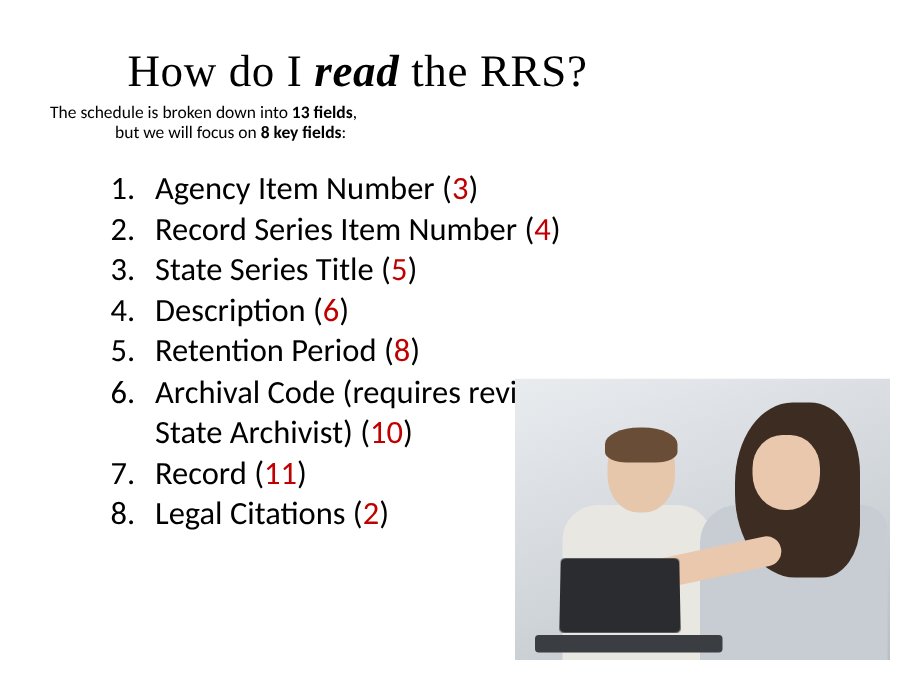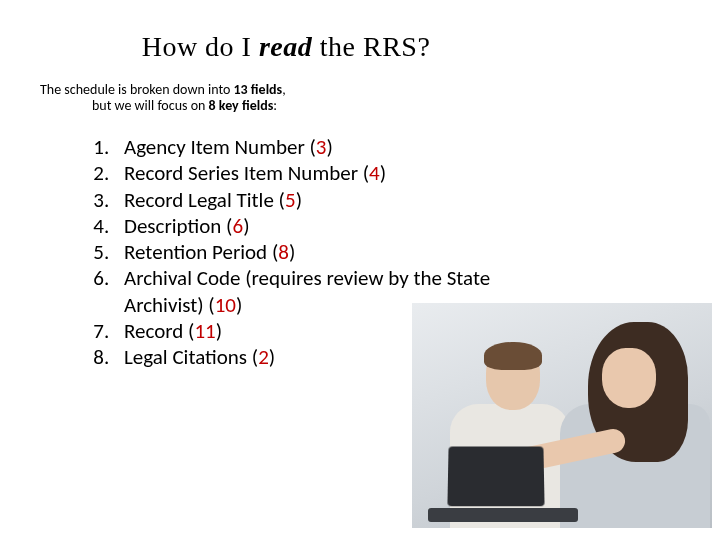--- a/index.html
+++ b/index.html
@@ -17,21 +17,21 @@
     width: 720px;
     height: 540px;
     box-sizing: border-box;
   }
   .title {
     position: absolute;
     top: 12px;
     left: 0;
     width: 572px;
     text-align: center;
-    font-size: 28px;
+    font-size: 36px;
     font-weight: 400;
     font-family: "Times New Roman", Georgia, serif;
     letter-spacing: 0.5px;
   }
   .title .italic {
     font-style: italic;
     font-weight: 700;
   }
   .title .plain {
     font-style: normal;
@@ -46,21 +46,21 @@
   }
   .intro b { font-weight: 700; }
   .intro .indent { padding-left: 52px; display: block; }
   ol.list {
     position: absolute;
     top: 134px;
     left: 72px;
     width: 430px;
     margin: 0;
     padding: 0 0 0 42px;
-    font-size: 21px;
+    font-size: 26px;
     line-height: 1.25;
   }
   ol.list li {
     padding-left: 10px;
     margin: 0;
   }
   .accent { color: #c00000; }
   .photo {
     position: absolute;
     right: 8px;
@@ -155,21 +155,21 @@
   <div class="intro">
     <span>The schedule is broken down into </span><b>13 fields</b><span>,</span>
     <span class="indent">
       <span>but we will focus on </span><b>8 key fields</b><span>:</span>
     </span>
   </div>
 
   <ol class="list">
     <li><span>Agency Item Number</span> (<span class="accent">3</span>)</li>
     <li><span>Record Series Item Number</span> (<span class="accent">4</span>)</li>
-    <li><span>Record Legal Title</span> (<span class="accent">5</span>)</li>
+    <li><span>State Series Title</span> (<span class="accent">5</span>)</li>
     <li><span>Description</span> (<span class="accent">6</span>)</li>
     <li><span>Retention Period</span> (<span class="accent">8</span>)</li>
     <li><span>Archival Code (requires review by the State Archivist)</span> (<span class="accent">10</span>)</li>
     <li><span>Record</span> (<span class="accent">11</span>)</li>
     <li><span>Legal Citations</span> (<span class="accent">2</span>)</li>
   </ol>
 
   <div class="photo" aria-label="Two colleagues looking at a laptop together">
     <div class="fig-man">
       <div class="body"></div>

